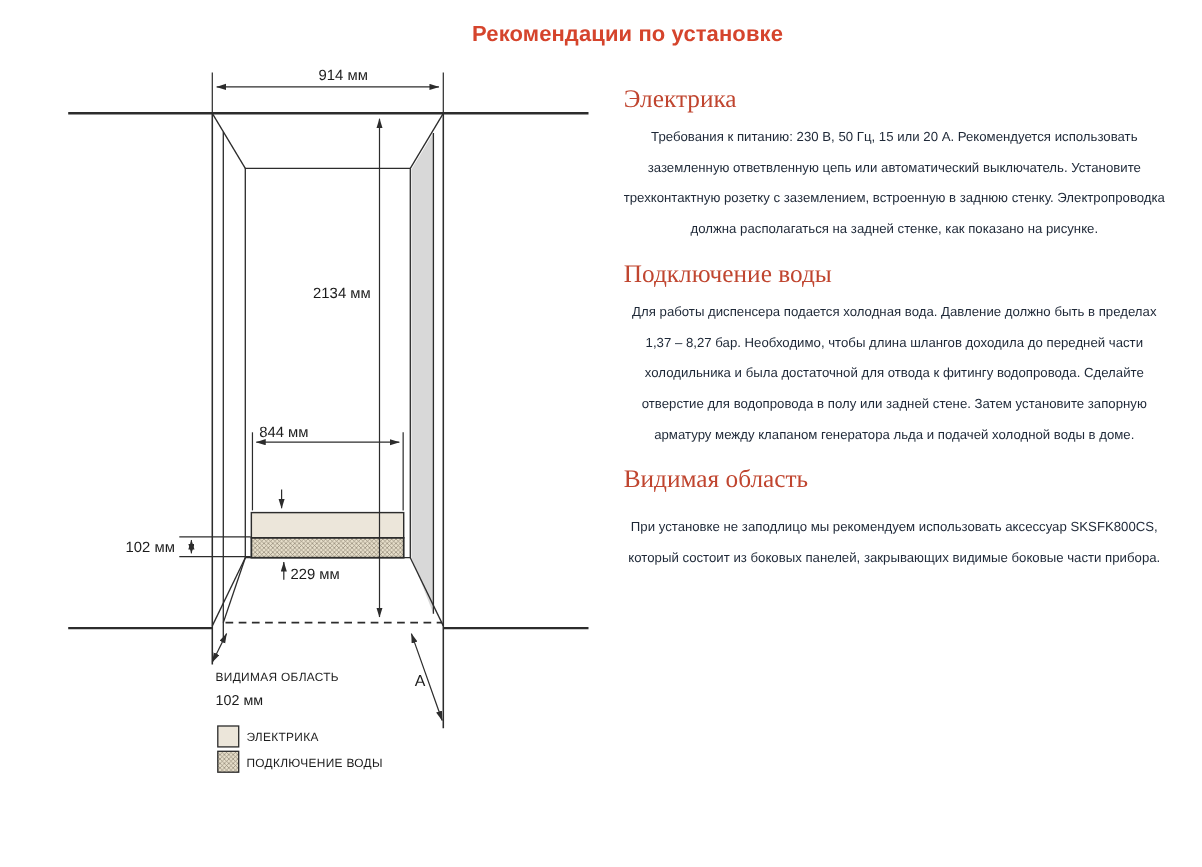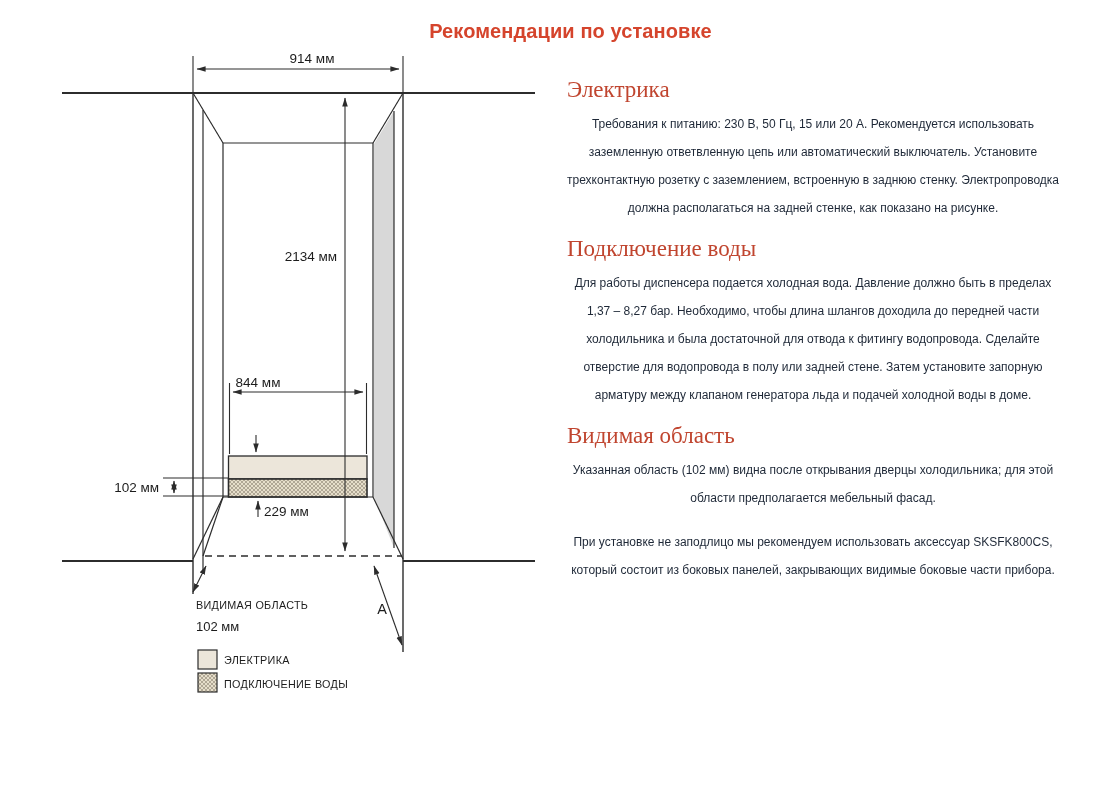--- a/index.html
+++ b/index.html
@@ -1,20 +1,20 @@
 <!DOCTYPE html>
 <html><head>
 <meta charset="utf-8">
 <style>
   html,body{margin:0;padding:0;background:#ffffff;}
   body{width:1093px;height:788px;position:relative;overflow:hidden;
        font-family:"Liberation Sans",sans-serif;}
   .page-title{position:absolute;top:20px;left:48px;right:0;text-align:center;
       font-size:20px;font-weight:bold;color:#d5442c;letter-spacing:.1px;}
-  .diagram-wrap{position:absolute;left:0;top:0;width:545px;height:712px;}
+  .diagram-wrap{position:absolute;left:0;top:10px;width:545px;height:712px;}
   .content{position:absolute;left:567px;top:76px;width:492px;color:#1e2837;}
   .content h2{font-family:"Liberation Serif",serif;font-weight:normal;
       font-size:23px;line-height:27px;color:#c0452f;margin:0 0 7px 0;}
   .content p{margin:0;font-size:12px;line-height:28px;text-align:center;}
   .sec + .sec{margin-top:13px;}
   p.second{margin-top:16px;}
   svg text{font-family:"Liberation Sans",sans-serif;fill:#1c1c1c;}
   .struct{stroke:#2c2c2c;fill:none;}
   .dim{stroke:#2c2c2c;fill:none;stroke-width:1.1;}
 </style>
@@ -96,17 +96,16 @@
   <div class="sec">
     <h2>Электрика</h2>
     <p>Требования к питанию: 230 В, 50 Гц, 15 или 20 А. Рекомендуется использовать заземленную ответвленную цепь или автоматический выключатель. Установите трехконтактную розетку с заземлением, встроенную в заднюю стенку. Электропроводка должна располагаться на задней стенке, как показано на рисунке.</p>
   </div>
   <div class="sec">
     <h2>Подключение воды</h2>
     <p>Для работы диспенсера подается холодная вода. Давление должно быть в пределах 1,37 – 8,27 бар. Необходимо, чтобы длина шлангов доходила до передней части холодильника и была достаточной для отвода к фитингу водопровода. Сделайте отверстие для водопровода в полу или задней стене. Затем установите запорную арматуру между клапаном генератора льда и подачей холодной воды в доме.</p>
   </div>
   <div class="sec">
     <h2>Видимая область</h2>
-    <p>Указанная область (102 мм) видна после открывания дверцы холодильника; для этой области предполагается мебельный фасад.</p>
     <p class="second">При установке не заподлицо мы рекомендуем использовать аксессуар SKSFK800CS, который состоит из боковых панелей, закрывающих видимые боковые части прибора.</p>
   </div>
 
 </div>
 
 </body></html>

